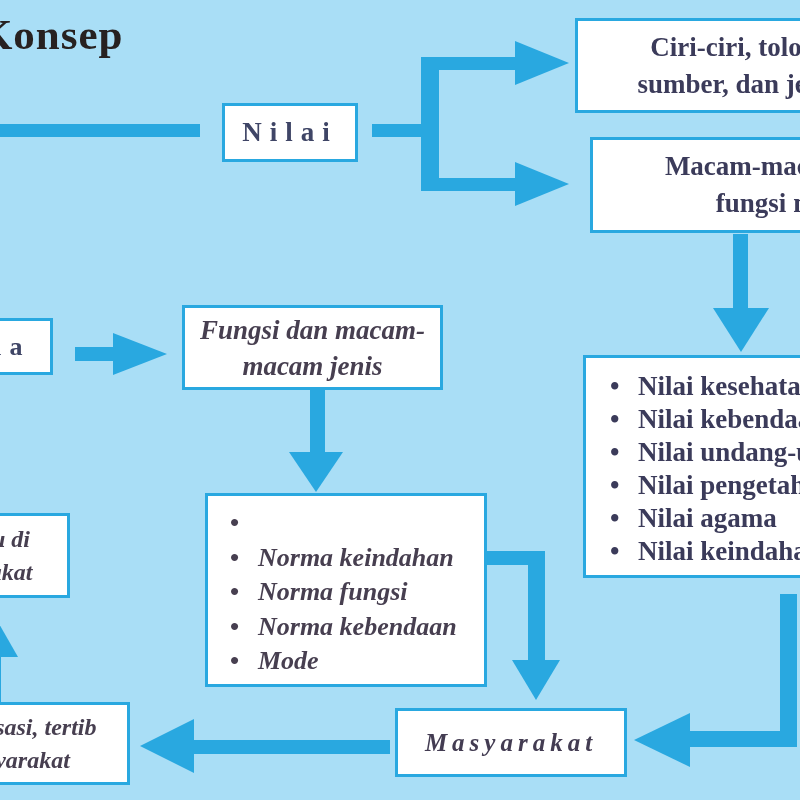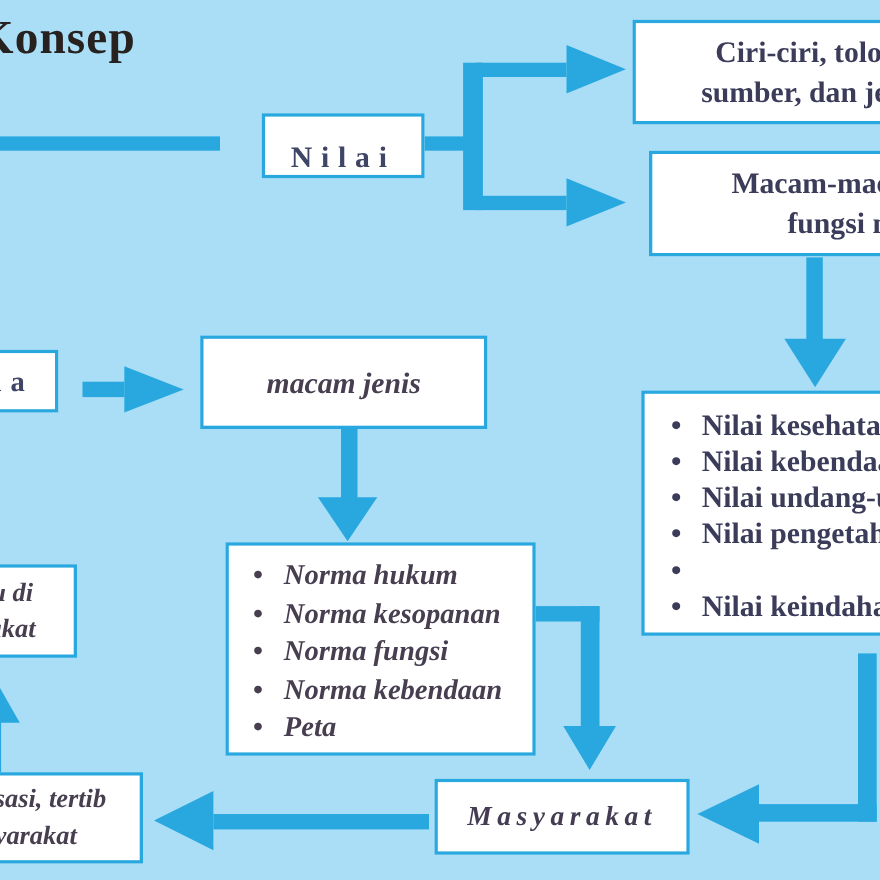--- a/index.html
+++ b/index.html
@@ -42,21 +42,21 @@
   <div class="title">Peta Konsep</div>
 
   <div class="bar" style="left:0;top:124px;width:200px;height:13px;"></div>
   <div class="bar" style="left:372px;top:124px;width:62px;height:13px;"></div>
   <div class="bar" style="left:421px;top:57px;width:18px;height:134px;"></div>
   <div class="bar" style="left:433px;top:57px;width:82px;height:13px;"></div>
   <div class="tri tri-right" style="left:515px;top:41px;"></div>
   <div class="bar" style="left:433px;top:178px;width:82px;height:13px;"></div>
   <div class="tri tri-right" style="left:515px;top:162px;"></div>
 
-  <div class="box" style="left:238px;top:103px;width:148px;height:59px;justify-content:flex-end;">
+  <div class="box" style="left:222px;top:103px;width:136px;height:59px;">
     <span class="label-spaced">Nilai</span>
   </div>
 
   <div class="box" style="left:575px;top:18px;width:385px;height:95px;">
     <span class="ctext">Ciri-ciri, tolok ukur,</span>
     <span class="ctext">sumber, dan jenis nilai</span>
   </div>
 
   <div class="box" style="left:590px;top:137px;width:380px;height:96px;">
     <span class="ctext">Macam-macam dan</span>
@@ -79,63 +79,64 @@
       <div class="li">
           <span class="bullet li-roman">•</span>
           <span class="li-roman">Nilai undang-undang</span>
         </div>
       <div class="li">
           <span class="bullet li-roman">•</span>
           <span class="li-roman">Nilai pengetahuan</span>
         </div>
       <div class="li">
           <span class="bullet li-roman">•</span>
+          <span class="li-roman">Nilai agama</span>
         </div>
       <div class="li">
           <span class="bullet li-roman">•</span>
           <span class="li-roman">Nilai keindahan</span>
         </div>
     </div>
   </div>
 
   <div class="box" style="left:-110px;top:318px;width:163px;height:57px;">
     <span class="label-spaced" style="font-size:26px;">Norma</span>
   </div>
 
   <div class="bar" style="left:75px;top:347px;width:38px;height:14px;"></div>
   <div class="tri tri-right" style="left:113px;top:333px;border-top-width:21px;border-bottom-width:21px;"></div>
 
   <div class="box" style="left:182px;top:305px;width:261px;height:85px;">
+    <span class="itext">Fungsi dan macam-</span>
     <span class="itext">macam jenis</span>
   </div>
 
   <div class="bar" style="left:310px;top:390px;width:15px;height:64px;"></div>
   <div class="tri tri-down" style="left:289px;top:452px;border-top-width:40px;"></div>
 
   <div class="box" style="left:205px;top:493px;width:282px;height:194px;align-items:flex-start;justify-content:flex-start;padding:10px 0 0 22px;">
     <div class="list">
       <div class="li">
           <span class="bullet li-italic" style="font-style:normal;">•</span>
-          <span class="li-italic">Norma hukum</span>
         </div>
       <div class="li">
           <span class="bullet li-italic" style="font-style:normal;">•</span>
-          <span class="li-italic">Norma kesopanan</span>
+          <span class="li-italic">Norma keindahan</span>
         </div>
       <div class="li">
           <span class="bullet li-italic" style="font-style:normal;">•</span>
           <span class="li-italic">Norma fungsi</span>
         </div>
       <div class="li">
           <span class="bullet li-italic" style="font-style:normal;">•</span>
           <span class="li-italic">Norma kebendaan</span>
         </div>
       <div class="li">
           <span class="bullet li-italic" style="font-style:normal;">•</span>
-          <span class="li-italic">Peta</span>
+          <span class="li-italic">Mode</span>
         </div>
     </div>
   </div>
 
   <div class="box" style="left:-120px;top:513px;width:190px;height:85px;">
     <span class="itext-sm">Perilaku di</span>
     <span class="itext-sm">masyarakat</span>
   </div>
 
   <div class="tri tri-up" style="left:-30px;top:615px;"></div>

